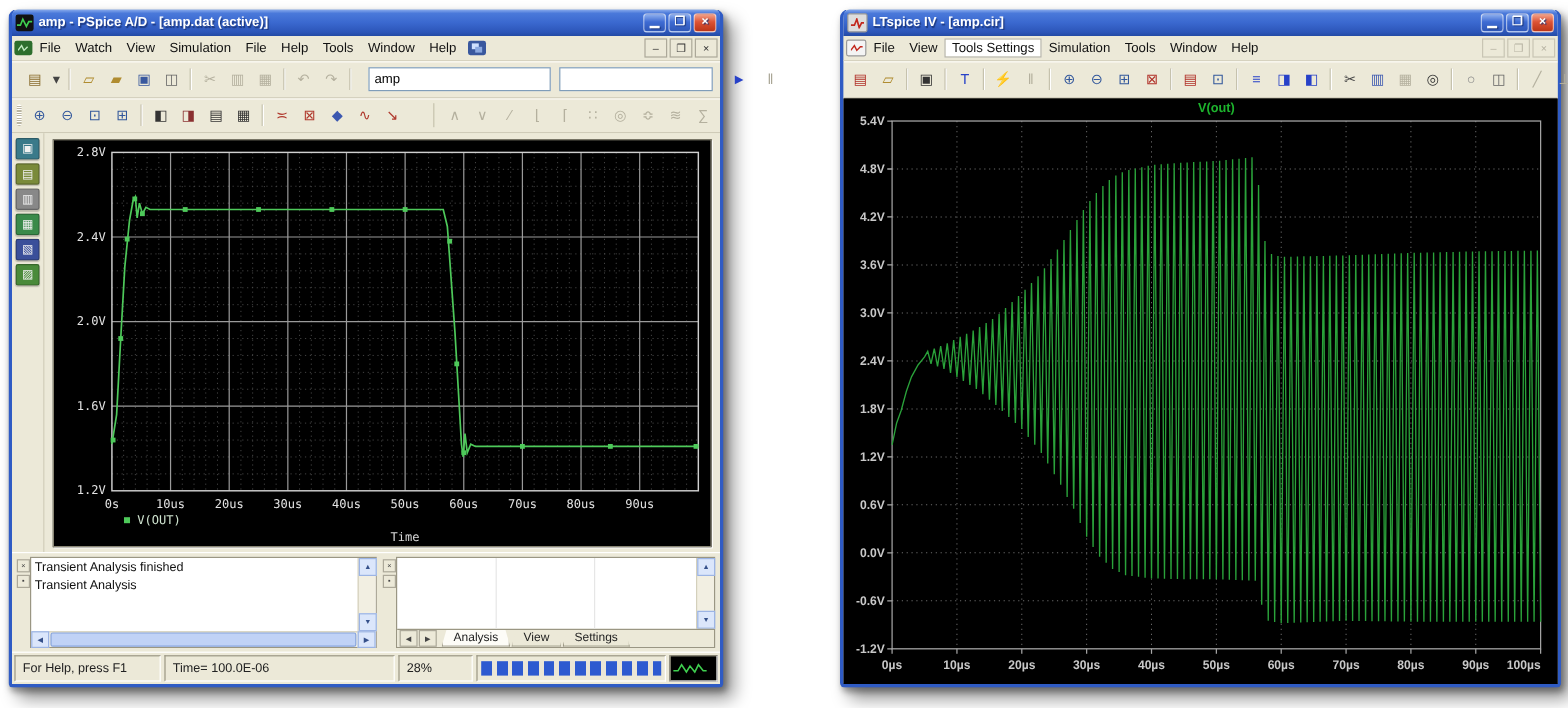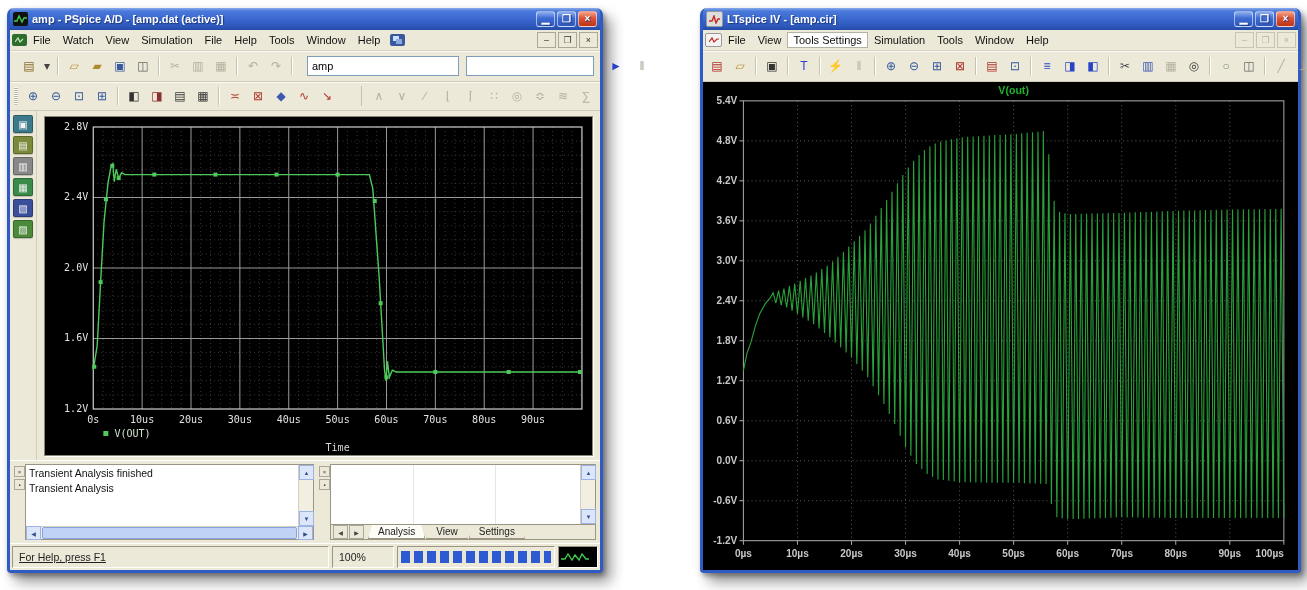--- a/index.html
+++ b/index.html
@@ -101,21 +101,21 @@
      clip-path:polygon(4px 0,calc(100% - 4px) 0,100% 100%,0 100%);}
   .wtab.active{background:#fdfcf7;}
   .warrow{width:13px;height:12px;border:1px solid #aca899;background:#ece9d8;font-size:6px;
      display:grid;place-items:center;color:#444;}
 
   
   .statusbar{height:22px;flex:0 0 22px;display:flex;gap:3px;align-items:stretch;
      padding:2px 2px;background:#ece9d8;border-top:1px solid #fff;font-size:10.5px;color:#222;}
   .sseg{border:1px solid;border-color:#9a9683 #fff #fff #9a9683;padding:1px 6px;display:flex;
      align-items:center;white-space:nowrap;overflow:hidden;}
-  .sseg.help{flex:1;text-decoration:underline;}
+  .sseg.help{flex:1;}
   .sseg.time{flex:0 0 178px;}
   .sseg.pct{flex:0 0 48px;}
   .sseg.prog{flex:0 0 150px;padding:2px 3px;}
   .progblocks{width:100%;height:12px;
      background:repeating-linear-gradient(90deg,#2d5ad0 0 9px,#e9e5d6 9px 13px);}
   .sseg.wave{flex:0 0 34px;background:#000;padding:1px 2px;}
   .rs-status{height:20px;flex:0 0 20px;display:flex;align-items:center;gap:18px;padding:0 6px;
      background:#ece9d8;border-top:1px solid #fff;font-size:10.5px;color:#222;}
 
   
@@ -397,21 +397,22 @@
               <span class="wtab">View</span>
               <span class="wtab">Settings</span>
             </span>
         </div>
       </div>
     </div>
   </div>
 
   <div class="statusbar">
     <span class="sseg help">For Help, press F1</span>
-    <span class="sseg pct">100%</span>
+    <span class="sseg time">Time= 100.0E-06</span>
+    <span class="sseg pct">28%</span>
     <span class="sseg prog">
         <span class="progblocks"></span>
       </span>
     <span class="sseg wave">
       <svg width="28" height="12" viewBox="0 0 28 12">
           <polyline points="0,8 4,8 7,3 11,9 14,4 18,9 21,3 25,8 28,8" fill="none" stroke="#3fcf4f" stroke-width="1.3"></polyline>
         </svg>
     </span>
   </div>
 </div>

